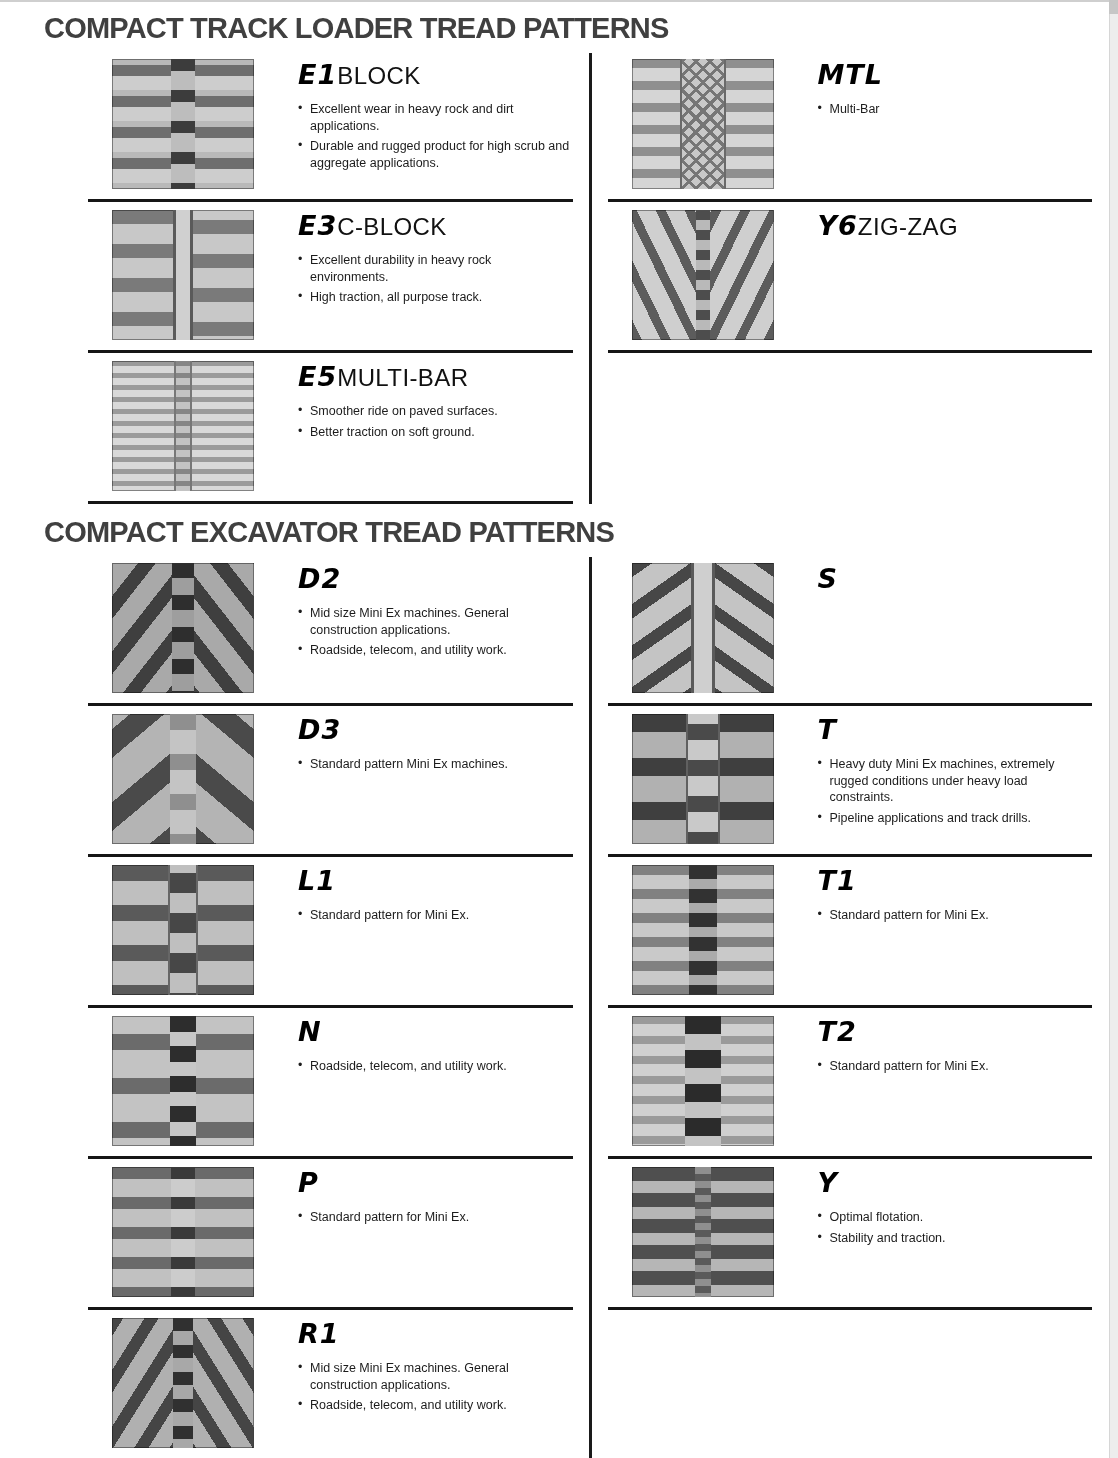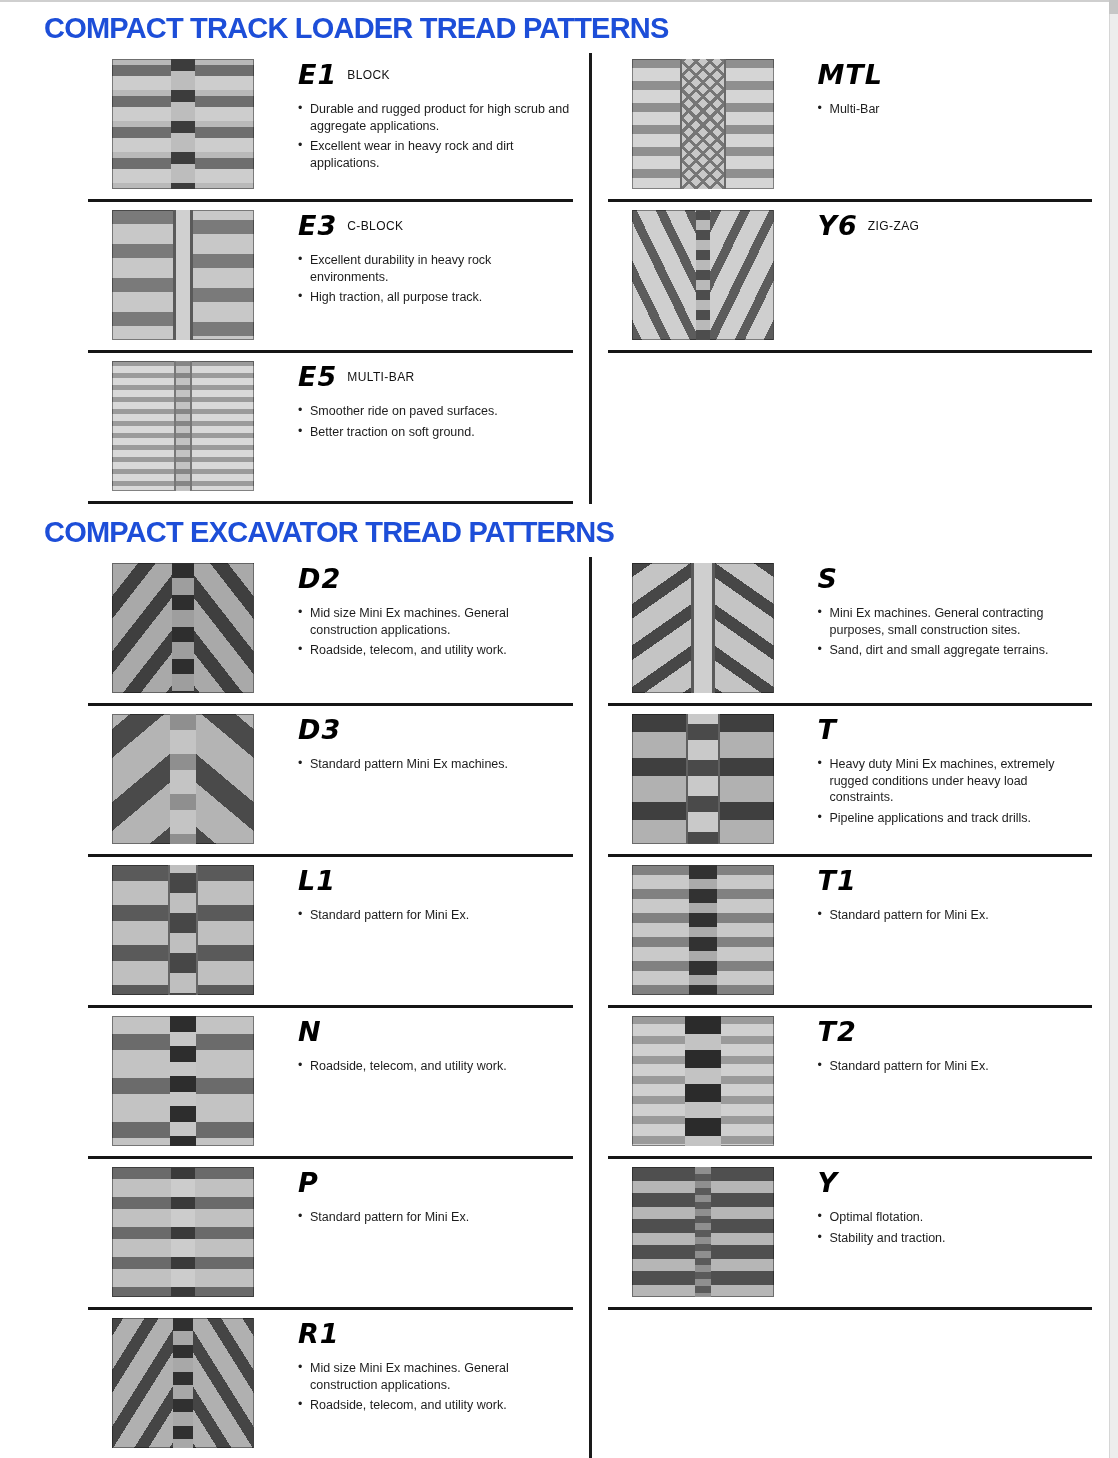--- a/index.html
+++ b/index.html
@@ -15,50 +15,50 @@
 
   
   .edge-top   { position:absolute; top:0; left:0; right:0; height:2px; background:#cfcfcf; }
   .edge-right { position:absolute; top:0; right:0; bottom:0; width:9px; background:#ededed; border-left:1px solid #d6d6d6; }
   .edge-right-cap { position:absolute; top:0; right:0; width:9px; height:14px; background:#c6c6c6; }
 
   .section-title {
     font-size:29px;
     font-weight:700;
     letter-spacing:-0.8px;
-    color:#1d4ed8;
+    color:#404040;
     margin:12px 0 6px 44px;
     white-space:nowrap;
   }
 
   .section { display:flex; align-items:stretch; margin:0 26px 0 88px; }
   .col  { flex:1 1 0; min-width:0; }
   .vdiv { width:3px; background:#1a1a1a; margin:2px 16px 0 16px; }
 
   .entry {
     display:flex;
     gap:44px;
     align-items:flex-start;
     padding:8px 2px 10px 24px;
     min-height:148px;
   }
   .rule { height:3px; background:#161616; }
 
   .info { flex:1; min-width:0; max-width:300px; padding-top:2px; }
-  .titleline { display:flex; align-items:center; gap:10px; margin-bottom:13px; }
+  .titleline { display:flex; align-items:flex-end; margin-bottom:13px; }
   .code {
     font-family:"DejaVu Sans", sans-serif;
     font-size:27px;
     font-weight:700;
     font-style:italic;
     letter-spacing:1px;
     color:#000;
     line-height:1;
   }
-  .tname { font-size:12px; letter-spacing:0.4px; color:#111; line-height:1; }
+  .tname { font-size:24px; letter-spacing:0.4px; color:#111; line-height:1; }
   .bullets { list-style:none; }
   .bullets li {
     position:relative;
     padding-left:12px;
     font-size:12.5px;
     line-height:1.33;
     margin-bottom:4px;
     color:#1c1c1c;
   }
   .bullets li::before { content:"\2022"; position:absolute; left:0; top:-1px; }
@@ -161,22 +161,22 @@
     <article class="entry">
       <div class="tread p-e1">
           <div class="band"></div>
         </div>
       <div class="info">
         <div class="titleline">
           <span class="code">E1</span>
           <span class="tname">BLOCK</span>
         </div>
         <ul class="bullets">
+          <li>Excellent wear in heavy rock and dirt applications.</li>
           <li>Durable and rugged product for high scrub and aggregate applications.</li>
-          <li>Excellent wear in heavy rock and dirt applications.</li>
         </ul>
       </div>
     </article>
     <div class="rule"></div>
 
     <article class="entry">
       <div class="tread p-e3">
           <div class="band"></div>
         </div>
       <div class="info">
@@ -345,24 +345,20 @@
   <div class="col">
 
     <article class="entry">
       <div class="tread p-s halves">
           <div class="band"></div>
         </div>
       <div class="info">
         <div class="titleline">
           <span class="code">S</span>
         </div>
-        <ul class="bullets">
-          <li>Mini Ex machines. General contracting purposes, small construction sites.</li>
-          <li>Sand, dirt and small aggregate terrains.</li>
-        </ul>
       </div>
     </article>
     <div class="rule"></div>
 
     <article class="entry">
       <div class="tread p-t">
           <div class="band"></div>
         </div>
       <div class="info">
         <div class="titleline">

